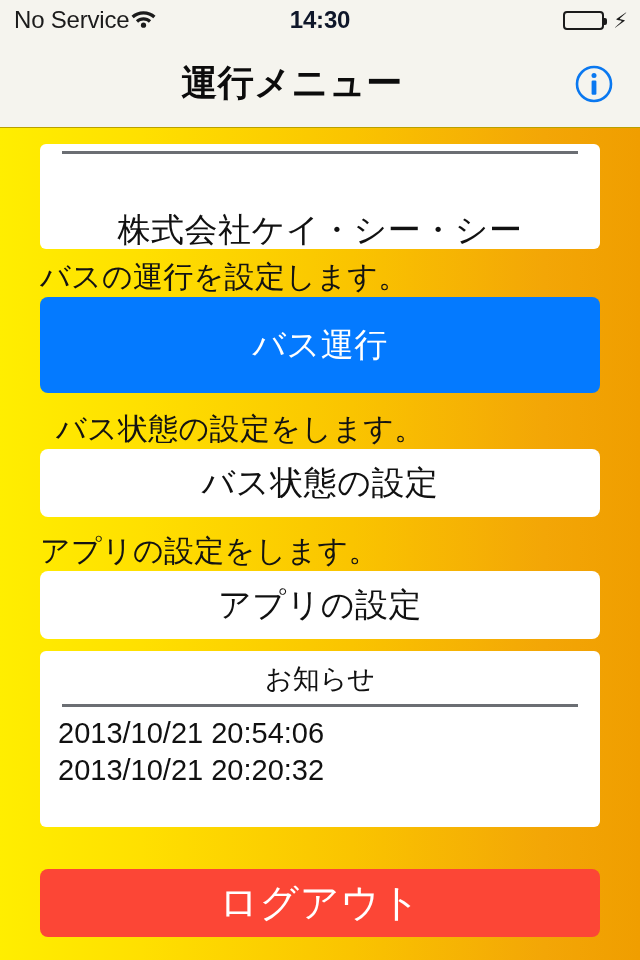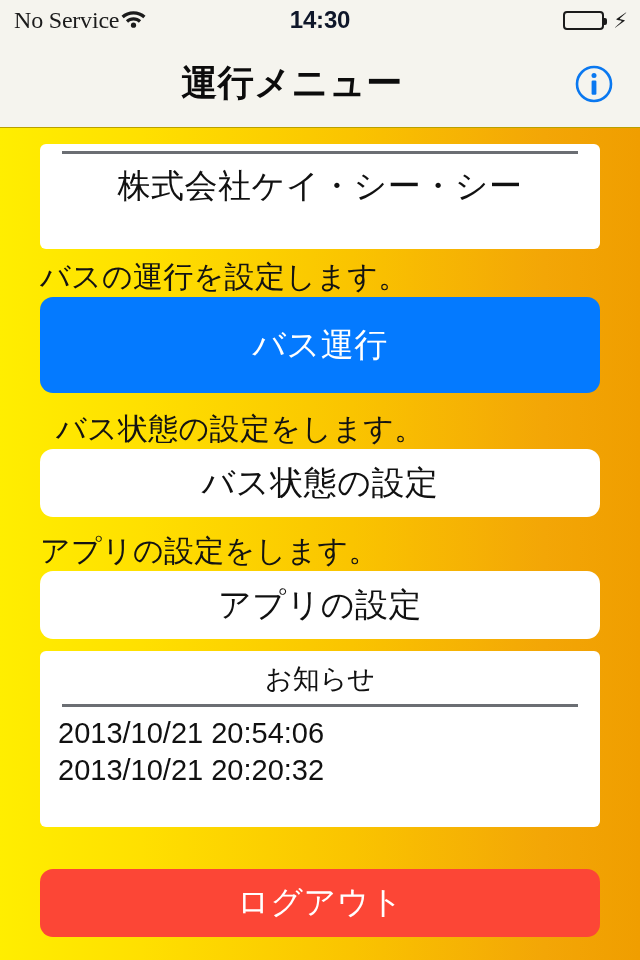--- a/index.html
+++ b/index.html
@@ -32,21 +32,20 @@
     z-index: 5;
   }
   #status-left {
     position: absolute;
     left: 14px;
     top: 0;
     height: 40px;
     display: flex;
     align-items: center;
     gap: 1px;
-    font-family: Liberation Serif, serif;
   }
   .status-text {
     font-size: 24px;
     color: #1b1b1b;
     letter-spacing: -0.2px;
     line-height: 1;
   }
   #status-time {
     position: absolute;
     left: 0; top: 0;
@@ -164,57 +163,58 @@
     height: 3px;
     background: #6b6e73;
     margin: 7px 22px 0 22px;
   }
   .card-value {
     text-align: center;
     font-size: 33px;
     color: #111111;
     padding-top: 10px;
     letter-spacing: 0.5px;
+    margin-top: 44px;
   }
 
   .section-label {
     position: absolute;
     left: 40px;
     font-size: 30px;
     color: #131313;
     letter-spacing: 0.3px;
     white-space: nowrap;
     font-family: Liberation Mono, monospace;
   }
 
   .btn {
     position: absolute;
     left: 40px;
     width: 560px;
-    border-radius: 13px;
+    border-radius: 8px;
     display: flex;
     align-items: center;
     justify-content: center;
     box-sizing: border-box;
     letter-spacing: 0.5px;
   }
   .btn-primary {
     background: #047aff;
     color: #ffffff;
     font-size: 33px;
   }
   .btn-white {
     background: #ffffff;
     color: #111111;
     font-size: 33px;
   }
   .btn-danger {
     background: #fc4636;
     color: #ffffff;
-    font-size: 32px;
+    font-size: 39px;
   }
 
   #notice-card {
     top: 651px;
     height: 200px;
   }
   .notice-body {
     padding: 8px 18px 0 18px;
     font-size: 29px;
     line-height: 1.27;

